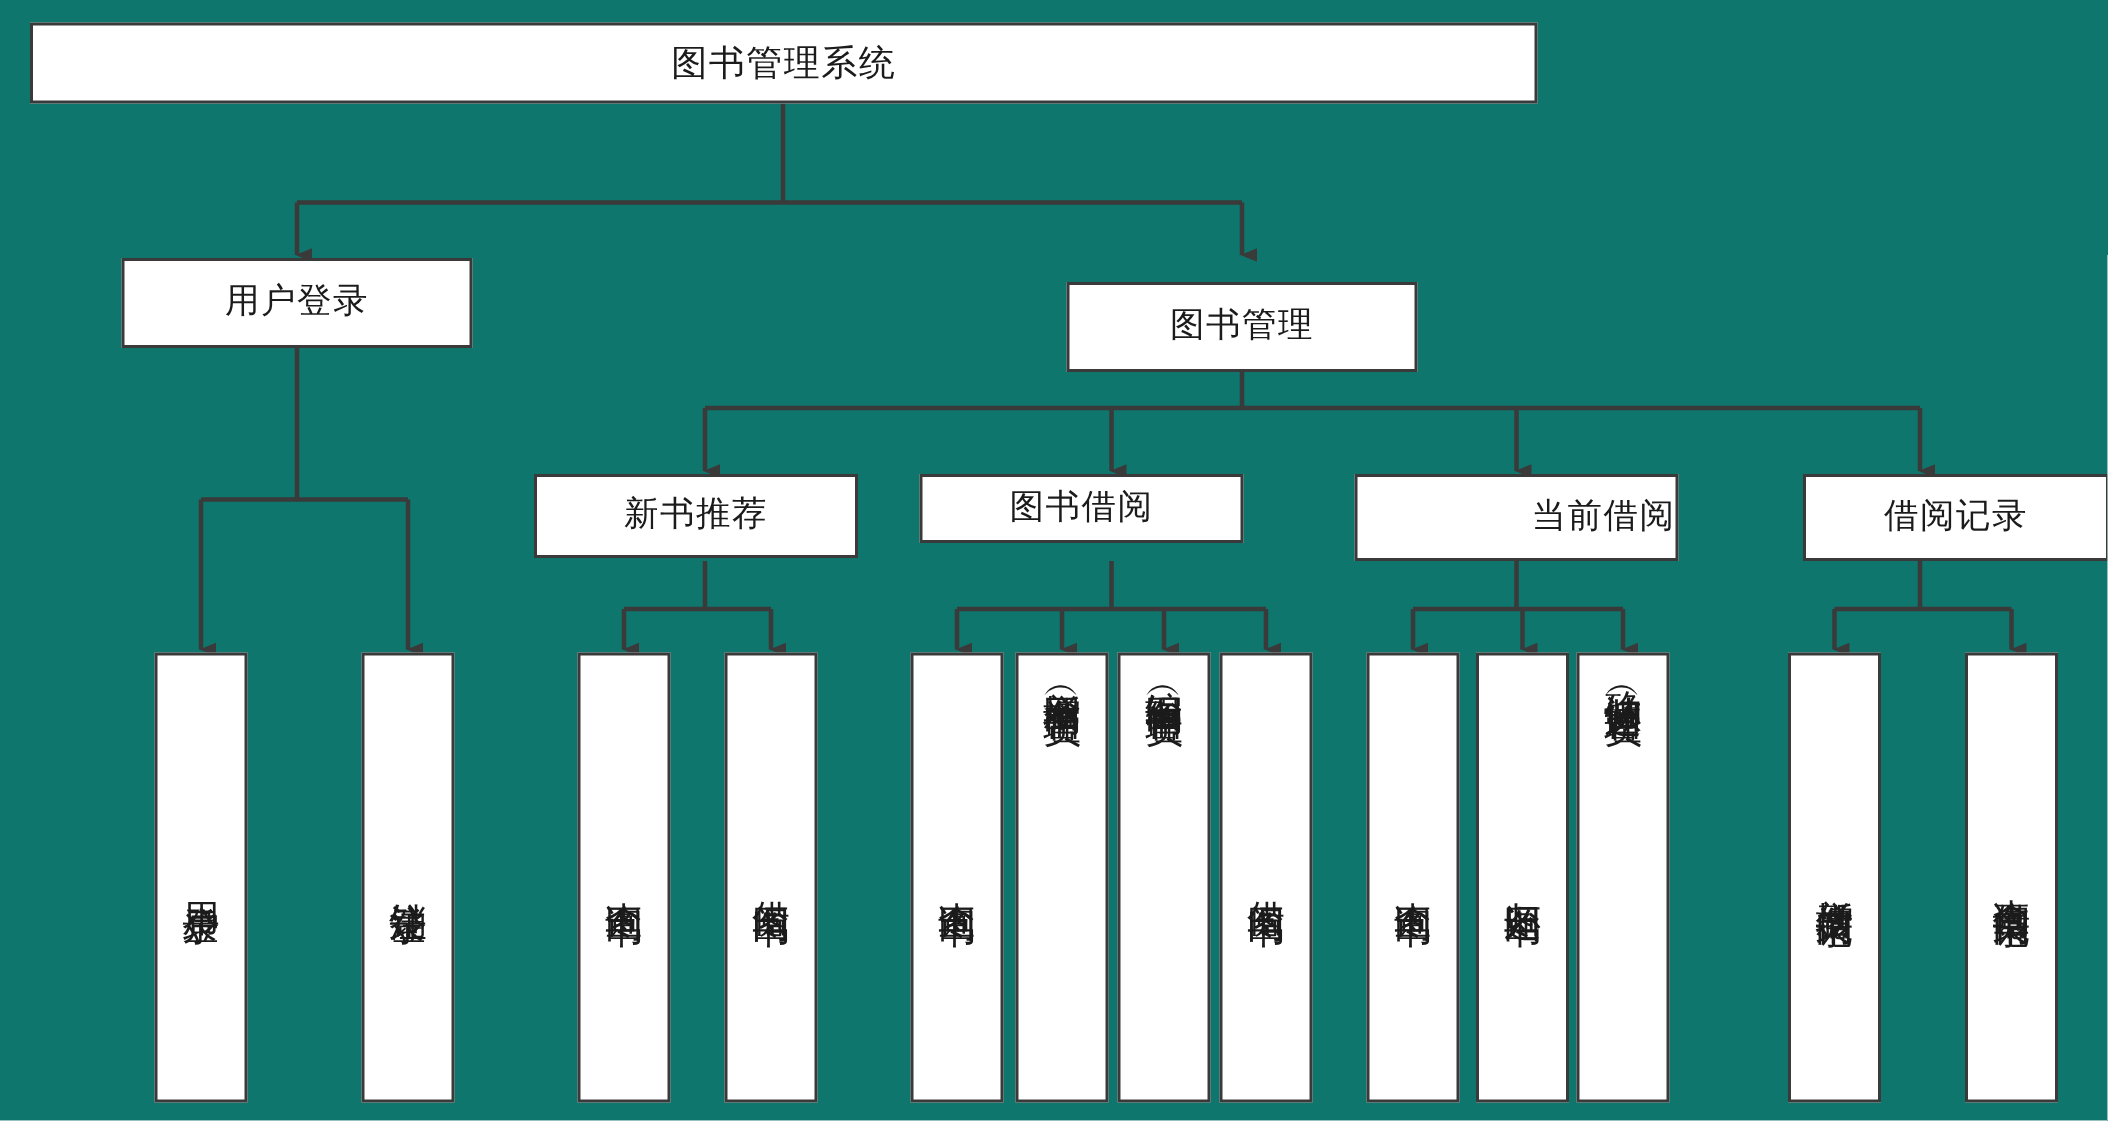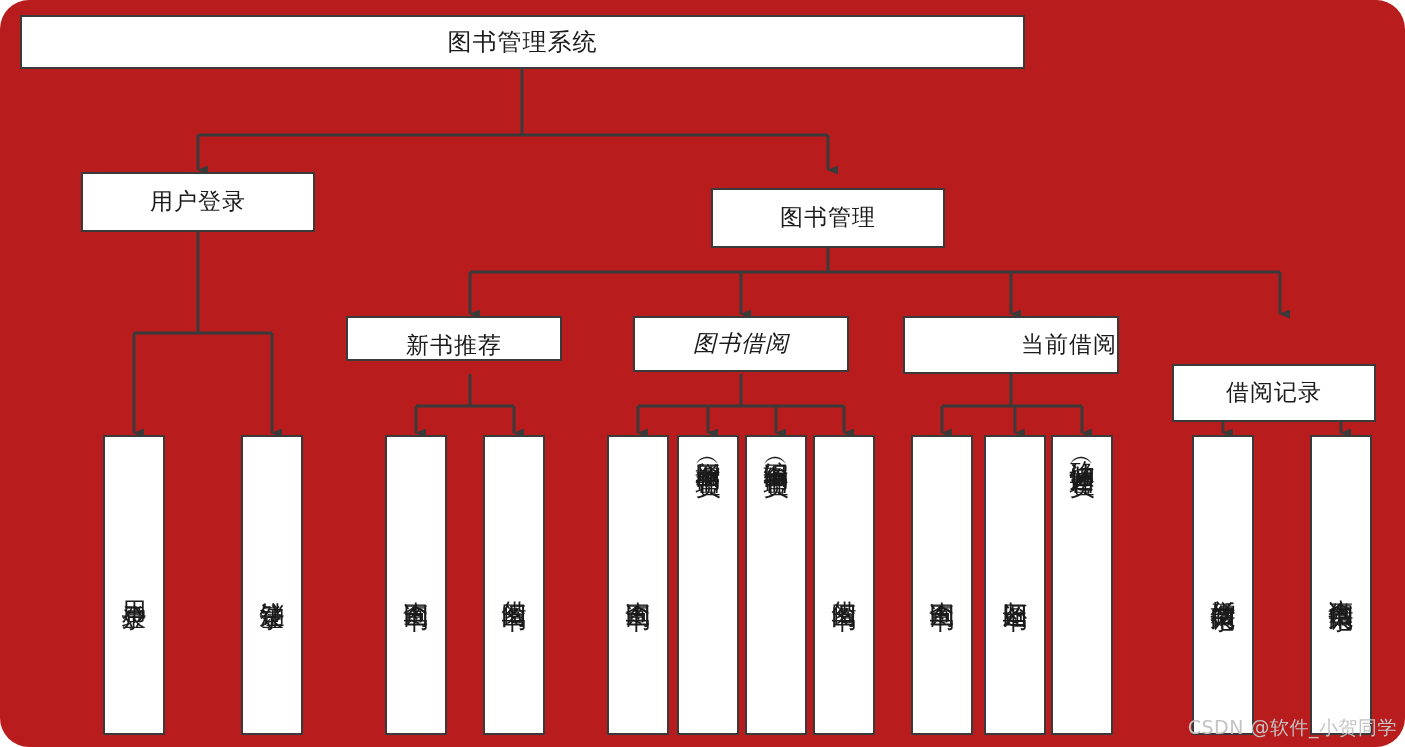--- a/index.html
+++ b/index.html
@@ -7,23 +7,22 @@
     padding: 0;
     background: #ffffff;
   }
   body {
     font-family: "DejaVu Sans", "Liberation Sans", sans-serif;
   }
   #diagram {
     position: relative;
     width: 1405px;
     height: 747px;
-    background: #b91c1c;
+    background: #0f766e;
     overflow: hidden;
-    border-radius: 29px;
   }
   #connectors {
     position: absolute;
     left: 0;
     top: 0;
     width: 1405px;
     height: 747px;
     pointer-events: none;
   }
   .node {
@@ -132,30 +131,30 @@
   <div id="node-layer">
       <div class="node horiz root" style="left: 20px; top: 15px; width: 1005px; height: 54px;">
         <span class="label">图书管理系统</span>
       </div>
       <div class="node horiz" style="left: 81px; top: 172px; width: 234px; height: 60px;">
         <span class="label">用户登录</span>
       </div>
       <div class="node horiz" style="left: 711px; top: 172px; width: 234px; height: 60px; margin-top: 16px;">
         <span class="label">图书管理</span>
       </div>
-      <div class="node horiz" style="left: 346px; top: 316px; width: 216px; height: 45px; align-items: flex-end;">
+      <div class="node horiz" style="left: 356px; top: 316px; width: 216px; height: 56px;">
         <span class="label">新书推荐</span>
       </div>
-      <div class="node horiz" style="left: 633px; top: 316px; width: 216px; height: 56px; font-style: italic;">
+      <div class="node horiz" style="left: 613px; top: 316px; width: 216px; height: 46px;">
         <span class="label">图书借阅</span>
       </div>
       <div class="node horiz" style="left: 903px; top: 316px; width: 216px; height: 58px; justify-content: flex-end;">
         <span class="label">当前借阅</span>
       </div>
-      <div class="node horiz" style="left: 1172px; top: 316px; width: 204px; height: 58px; margin-top: 48px;">
+      <div class="node horiz" style="left: 1202px; top: 316px; width: 204px; height: 58px;">
         <span class="label">借阅记录</span>
       </div>
       <div class="node vert centered" style="left: 103px; top: 435px; width: 62px; height: 300px;">
         <span class="label">用户登录</span>
       </div>
       <div class="node vert centered" style="left: 241px; top: 435px; width: 62px; height: 300px;">
         <span class="label">注销登录</span>
       </div>
       <div class="node vert centered" style="left: 385px; top: 435px; width: 62px; height: 300px;">
         <span class="label">查询图书</span>
@@ -185,14 +184,13 @@
         <span class="label">确认归还（管理员）</span>
       </div>
       <div class="node vert centered" style="left: 1192px; top: 435px; width: 62px; height: 300px;">
         <span class="label">新增借阅记录</span>
       </div>
       <div class="node vert centered" style="left: 1310px; top: 435px; width: 62px; height: 300px;">
         <span class="label">查询借阅记录</span>
       </div>
     </div>
 
-  <div class="watermark">CSDN @软件_小贺同学</div>
 </div>
 
 </body></html>

